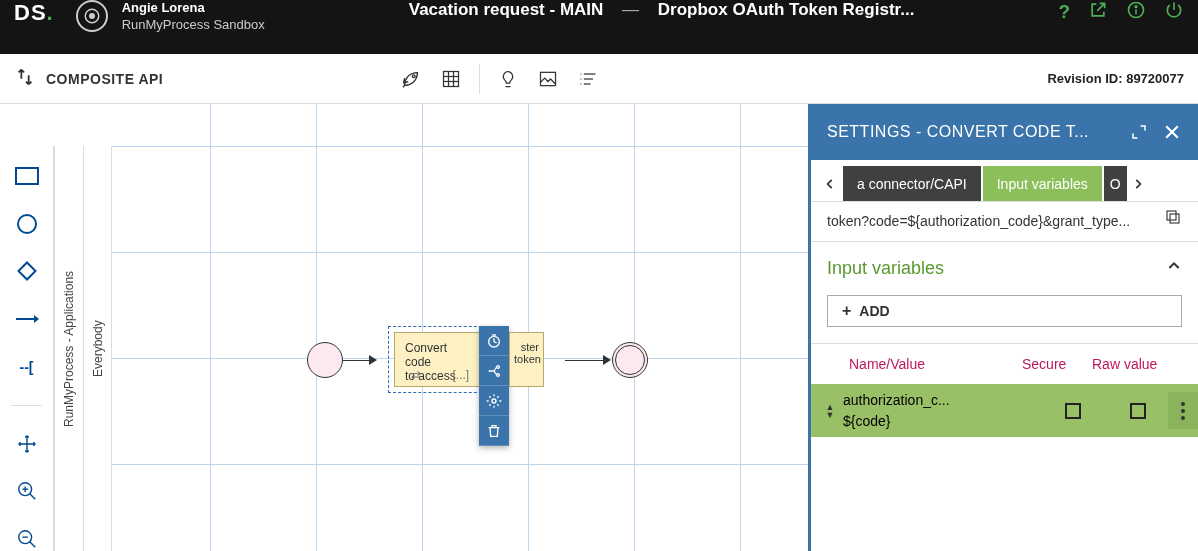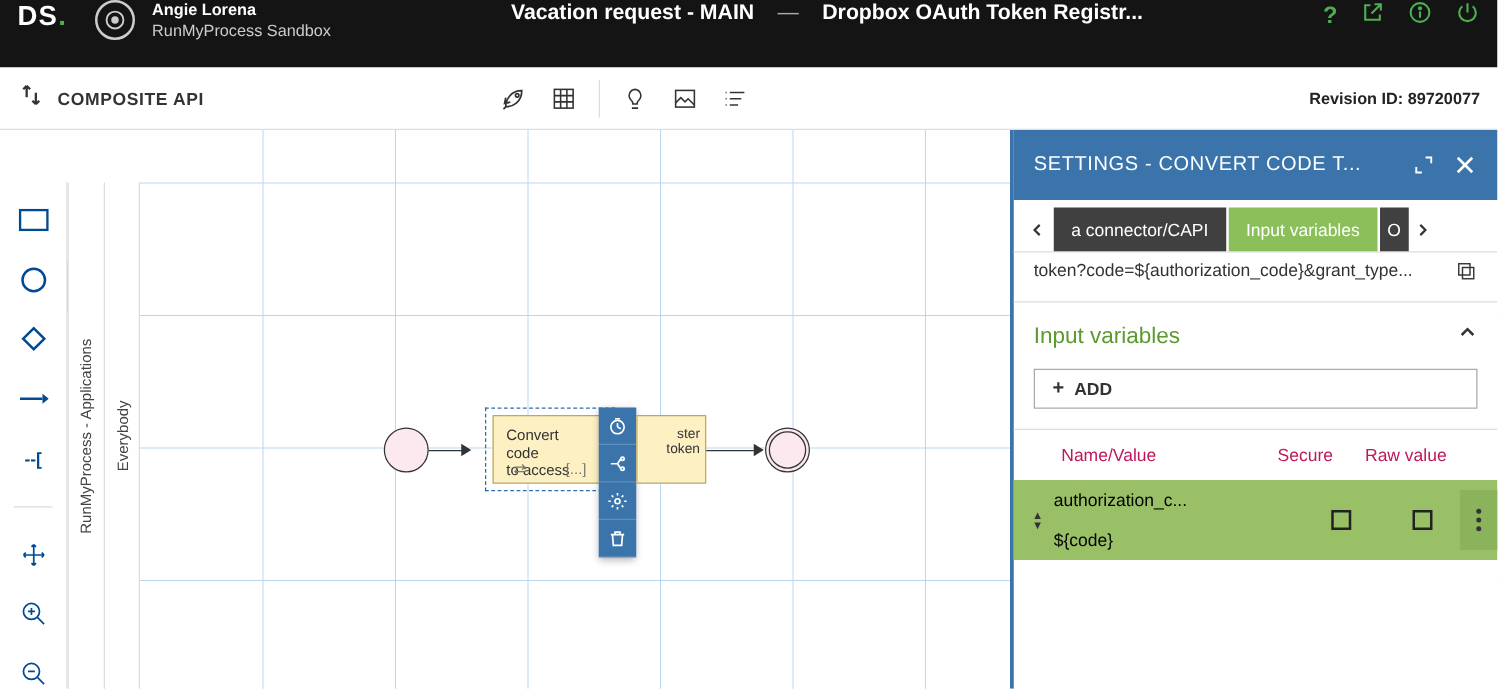--- a/index.html
+++ b/index.html
@@ -144,21 +144,21 @@
     color: #444;
   }
   .sp-tab {
     padding: 0 14px; display: flex; align-items: center; font-size: 14px;
     background: #b4b4b4; color: #fff; margin-left: 2px; cursor: pointer; white-space: nowrap;
   }
   .sp-tab.active { background: #8bbf5a; }
   .sp-tab.partial { background: #404040; }
 
   .sp-url {
-    padding: 6px 16px 12px; font-size: 14px; color: #333; display: flex; align-items: flex-start;
+    padding: 6px 16px 12px; font-size: 14px; color: #333; display: flex; align-items: flex-end;
     border-bottom: 1px solid #ddd; gap: 12px;
   }
   .sp-url .txt { flex: 1; white-space: nowrap; overflow: hidden; text-overflow: ellipsis; }
 
   .sp-section-head {
     display: flex; align-items: center; padding: 16px 16px 8px; color: #5a9a2e;
     font-size: 18px; font-weight: 500;
   }
   .sp-section-head .caret { margin-left: auto; cursor: pointer; color: #333; }
 
@@ -177,21 +177,21 @@
   .var-head .c1 { flex: 1; padding-left: 22px; }
   .var-head .c2 { width: 70px; }
   .var-head .c3 { width: 90px; }
 
   .var-row {
     display: flex; align-items: center; background: #99c067; color: #000;
     padding: 8px 0 8px 6px; font-size: 14px; position: relative;
   }
   .var-row .drag { width: 26px; display:flex; flex-direction:column; align-items:center; color:#333;}
   .var-row .drag .up { font-size: 9px; line-height: 8px; }
-  .var-row .pair { flex: 1; display: flex; flex-direction: column; gap: 16px; padding-right: 6px; min-width:0;}
+  .var-row .pair { flex: 1; display: flex; flex-direction: column; gap: 5px; padding-right: 6px; min-width:0;}
   .var-row .pair .vname { white-space: nowrap; overflow:hidden; text-overflow: ellipsis;}
   .var-row .pair .vval { white-space: nowrap; overflow:hidden; text-overflow: ellipsis;}
   .var-row .chk { width: 70px; display: flex; justify-content: center; }
   .var-row .chk2 { width: 60px; display: flex; justify-content: center; }
   .var-row .box { width: 16px; height: 16px; border: 2px solid #222; background: transparent; }
   .var-row .menu { width: 30px; background: #8ab35c; align-self: stretch; display:flex; align-items:center; justify-content:center; cursor:pointer;}
   .var-row .menu .dots { display:flex; flex-direction:column; gap:3px;}
   .var-row .menu .dots span { width:4px; height:4px; background:#333; border-radius:50%;}
 
 </style>
@@ -416,21 +416,21 @@
             <path d="M12 2v3M12 19v3M4 12H1M23 12h-3M5 5l2 2M17 17l2 2M19 5l-2 2M7 17l-2 2"></path>
           </svg>
         </div>
       <div class="fbtn">
           <svg width="16" height="16" viewBox="0 0 24 24" fill="none" stroke="#fff" stroke-width="2">
             <path d="M4 7h16M9 7V4h6v3M6 7l1 13h10l1-13"></path>
           </svg>
         </div>
     </div>
 
-    <div class="task-box" style="left:397px; top:228px; width:56px; height:55px; padding:8px 4px; font-size:11px; text-align:right;">
+    <div class="task-box" style="left:397px; top:228px; width:35px; height:55px; padding:8px 4px; font-size:11px; text-align:right;">
        <span>ster token</span>
     </div>
 
     <div class="arrow-line" style="left:453px; top:256px; width:40px;"></div>
     <div class="arrow-head" style="left:491px; top:251px;"></div>
 
     <div class="end-circle" style="left:500px; top:238px;"></div>
 
     <div class="settings-panel">
       <div class="sp-header">

